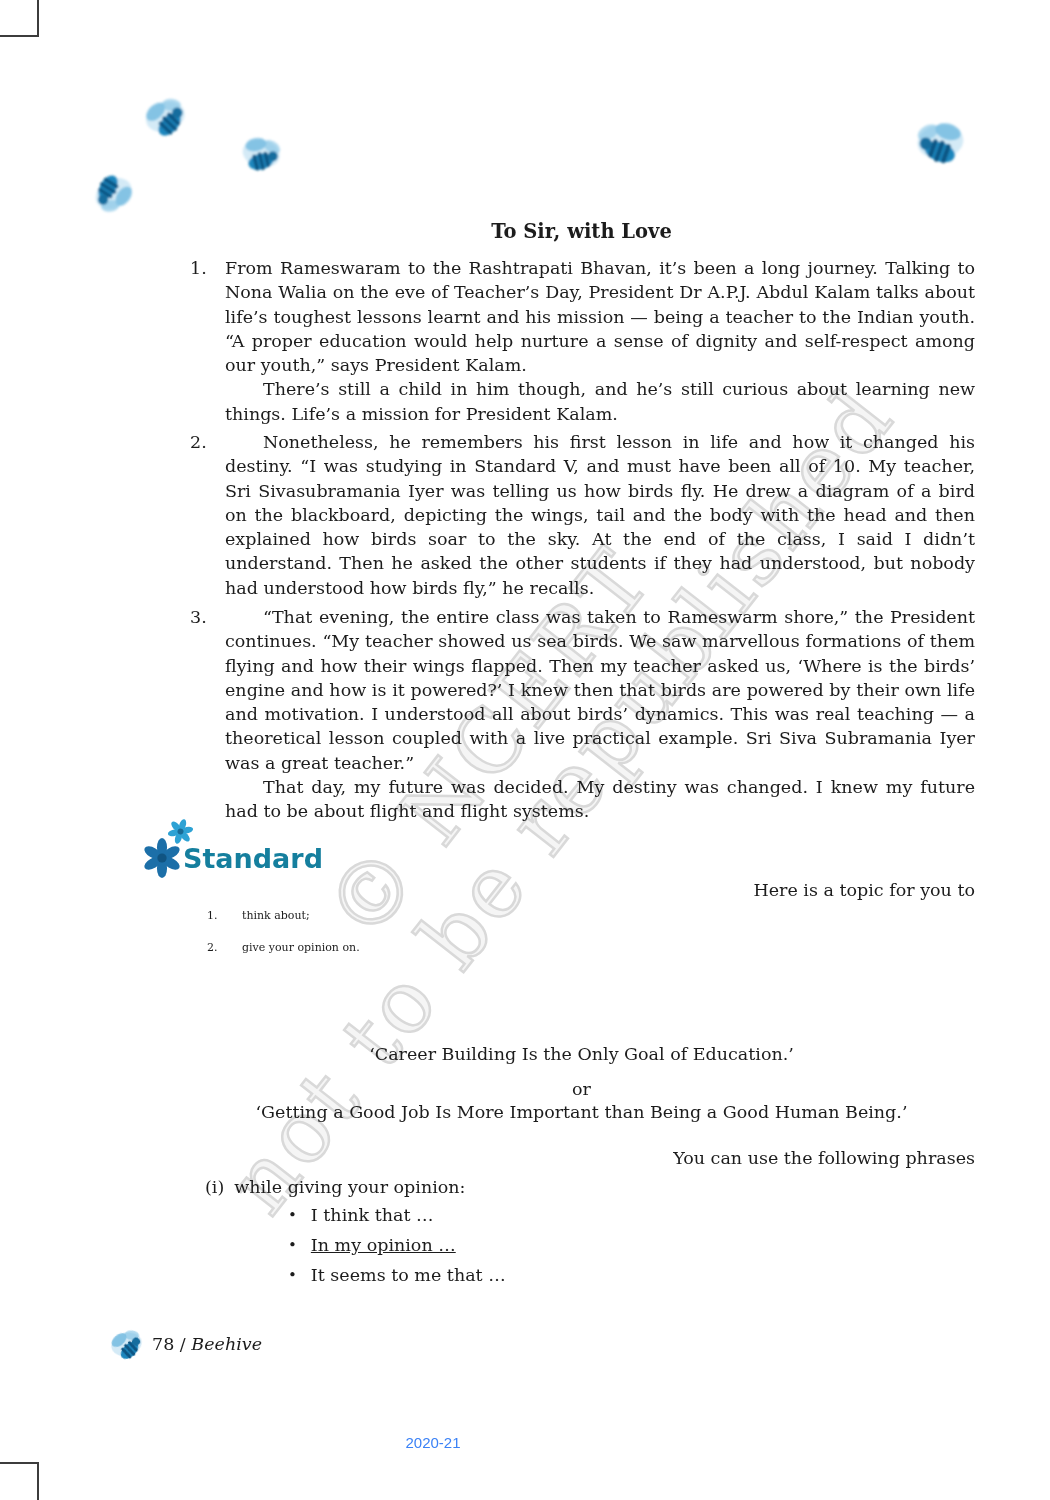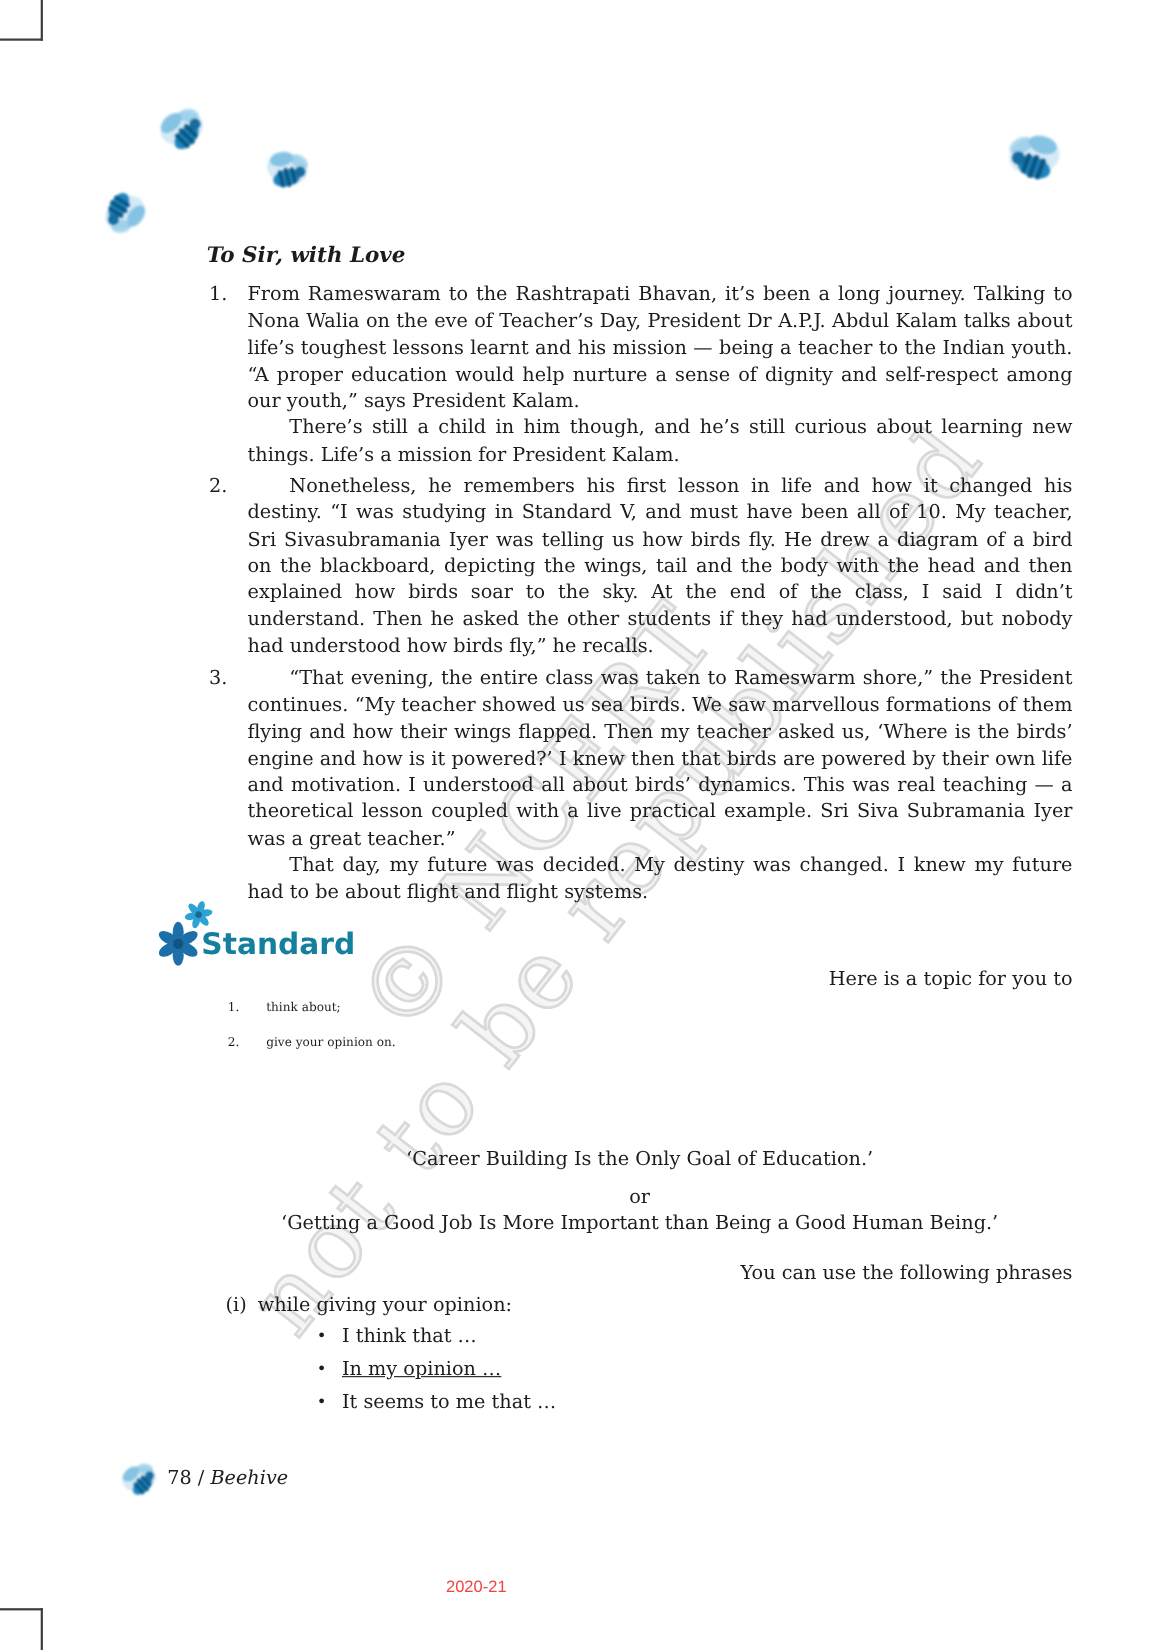--- a/index.html
+++ b/index.html
@@ -29,21 +29,21 @@
   .bee{position:absolute;}
   .bee-a{left:139px;top:92px;width:58px;height:55px;transform:rotate(-18deg);}
   .bee-b{left:233px;top:131px;width:58px;height:52px;transform:rotate(14deg);}
   .bee-c{left:82px;top:165px;width:57px;height:53px;transform:rotate(150deg);}
   .bee-d{left:904px;top:114px;width:70px;height:64px;transform:scaleX(-1) rotate(8deg);}
   .bee-footer{left:107px;top:1325px;width:43px;height:43px;transform:rotate(-15deg);}
 
   
   .chapter-title{
     position:absolute;left:188px;top:220px;width:787px;
-    font-size:19.5px;font-weight:bold;font-style:italic;
+    text-align:center;font-size:19.5px;font-weight:bold;
   }
 
   
   .num-item{position:absolute;left:188px;width:787px;font-size:17.5px;line-height:24.3px;}
   .num-item .num{position:absolute;left:2px;top:0;}
   .num-item .body{margin-left:37px;text-align:justify;}
   .num-item .body p{margin:0;}
   p.indent{text-indent:38px;}
   #para1{top:256px;}
   #para2{top:430px;}
@@ -74,21 +74,21 @@
   .bullet-row{position:absolute;left:240px;font-size:17.5px;margin-left:48px;}
   #bullet1{top:1205px;}
   #bullet2{top:1235px;text-decoration:underline;}
   #bullet3{top:1265px;}
   .bullet-row .dot{display:inline-block;margin-right:14px;font-size:15px;vertical-align:1px;}
 
   
   .footer{position:absolute;left:152px;top:1334px;font-size:17.5px;}
   .footer .book{font-style:italic;}
   .year{position:absolute;left:0;top:1434px;width:866px;text-align:center;
-    font-family:"Liberation Sans","DejaVu Sans",sans-serif;font-size:15px;color:#ef4444;}
+    font-family:"Liberation Sans","DejaVu Sans",sans-serif;font-size:15px;color:#3b82f6;}
 
   svg.defs{position:absolute;width:0;height:0;}
 </style>
 </head>
 <body>
 
 <div class="page">
 
   <svg class="defs" aria-hidden="true">
     <defs>

